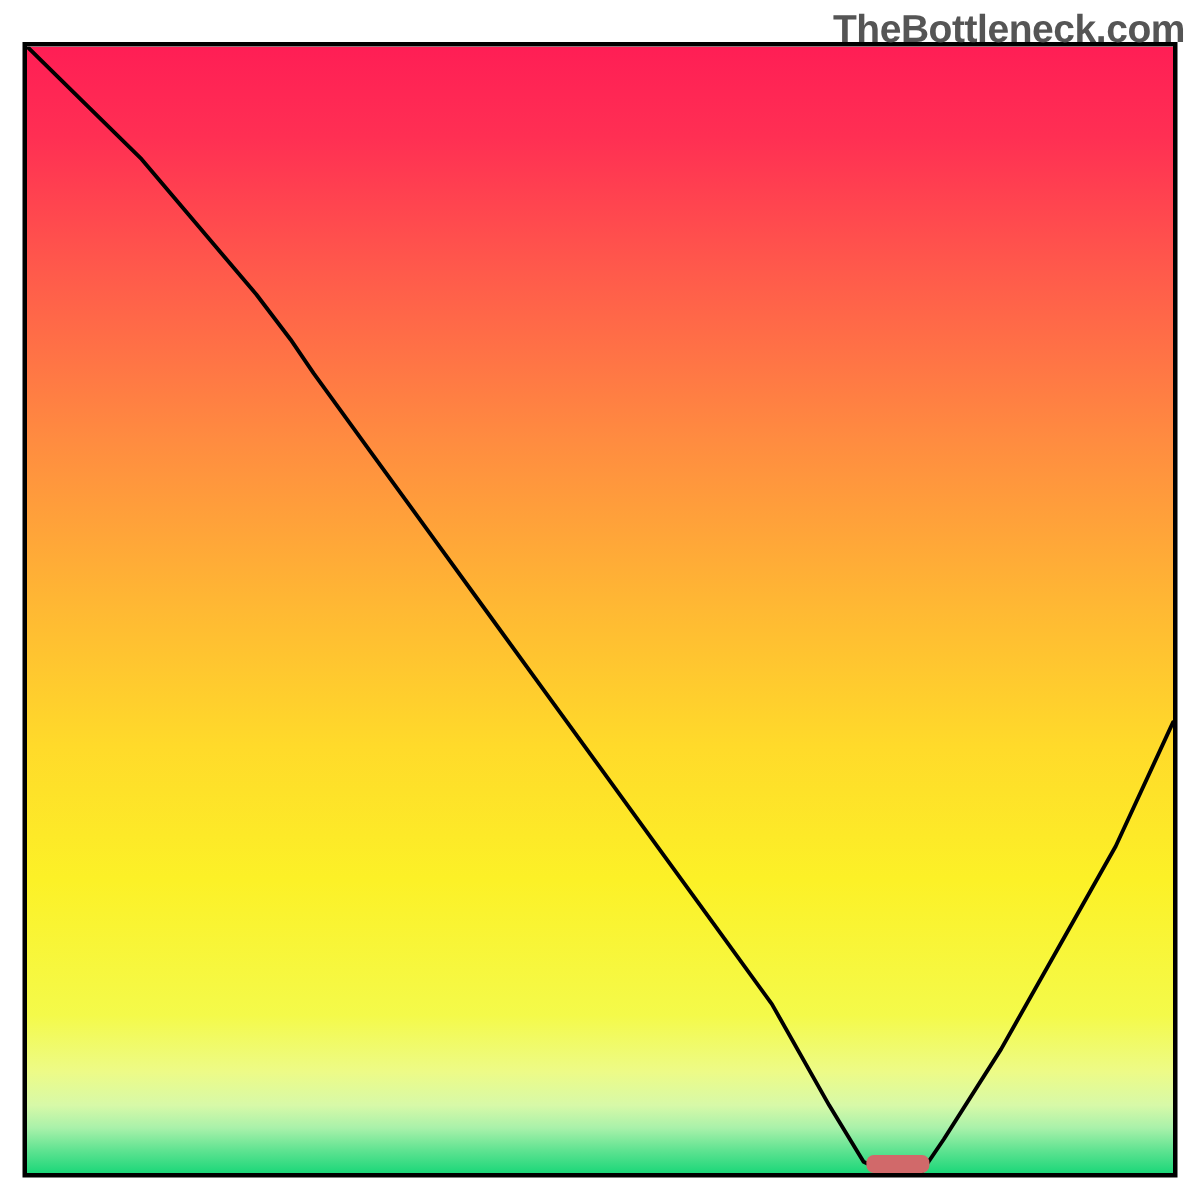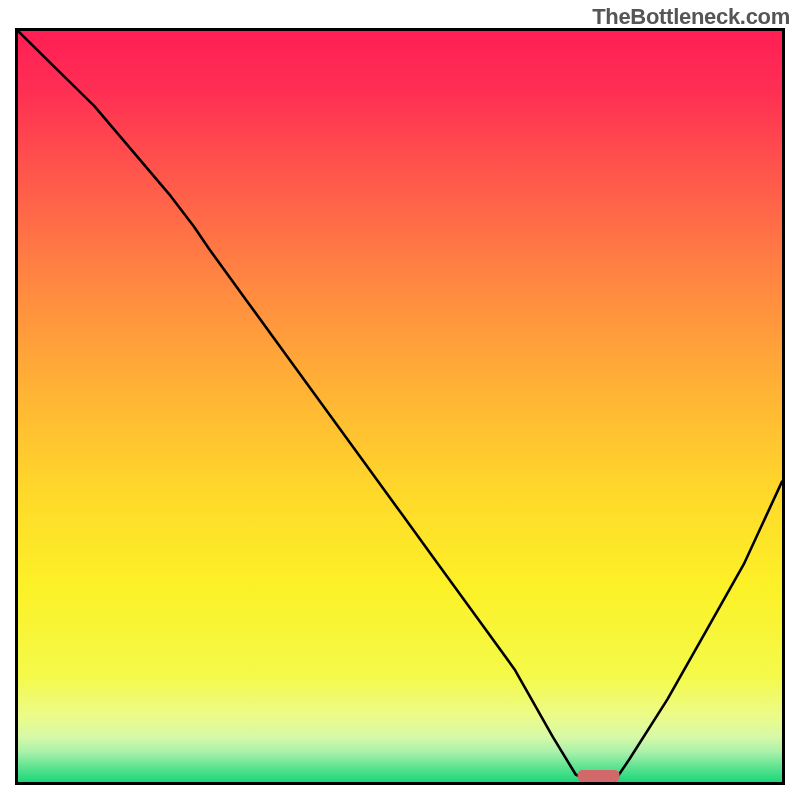--- a/index.html
+++ b/index.html
@@ -14,21 +14,21 @@
   .container {
     position: relative;
     width: 800px;
     height: 800px;
   }
   .watermark {
     position: absolute;
     top: 4px;
     right: 10px;
     color: #555555;
-    font-size: 22px;
+    font-size: 26px;
     font-weight: bold;
     letter-spacing: -0.3px;
     z-index: 10;
   }
   .plot-frame {
     position: absolute;
     left: 15px;
     top: 28px;
     width: 770px;
     height: 757px;

